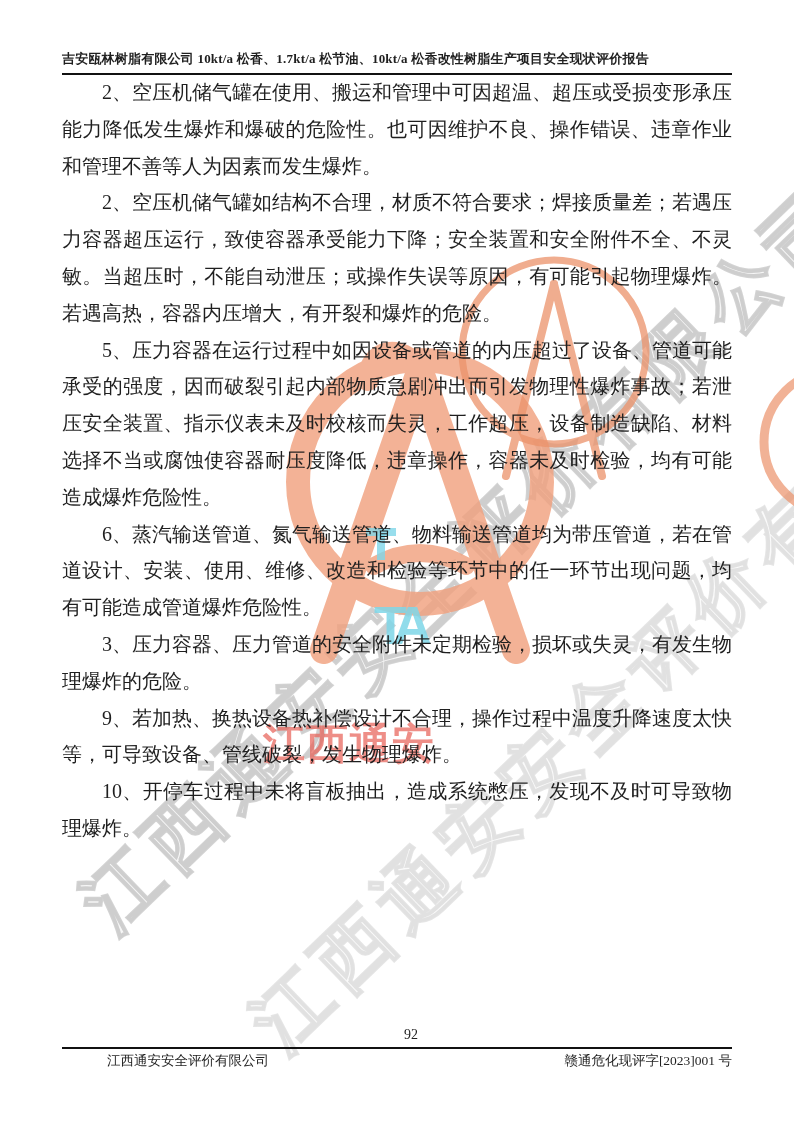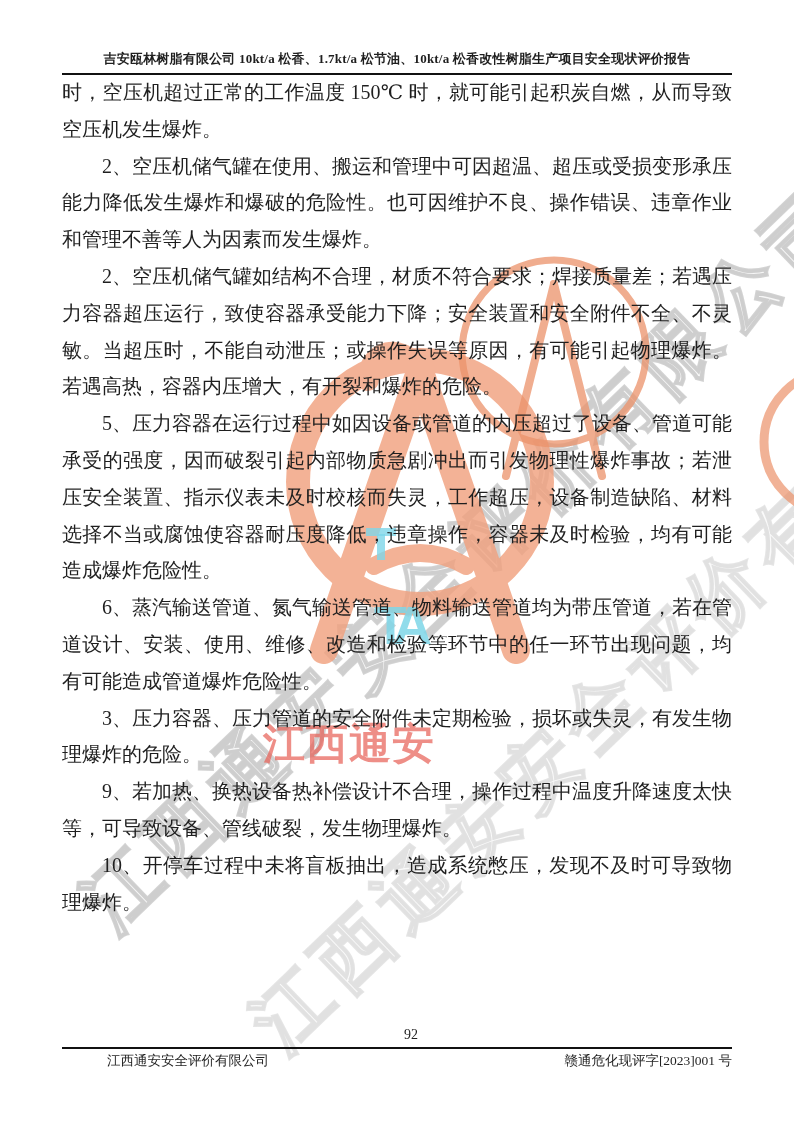--- a/index.html
+++ b/index.html
@@ -9,21 +9,21 @@
     margin:0 auto;
     background:#ffffff;
     overflow:hidden;
     font-family:"Liberation Serif","DejaVu Serif",serif;
     color:#1f1f1f;
   }
 
   
   .header-title {
     position:absolute; top:50px; left:62px; width:670px;
-    text-align:center;
+    text-align:left;
     font-size:13px; font-weight:bold;
     letter-spacing:0.2px;
     z-index:2;
     white-space:nowrap;
   }
   .header-rule {
     position:absolute; top:73px; left:62px; width:670px; height:2px;
     background:#111; z-index:2;
   }
 
@@ -130,21 +130,20 @@
     <div class="logo-ta-letters">TA</div>
     <div class="logo-ta-fragment"></div>
 
     <div class="stamp-text-red">江西通安</div>
   </div>
 
   <div class="header-title">吉安瓯林树脂有限公司 10kt/a 松香、1.7kt/a 松节油、10kt/a 松香改性树脂生产项目安全现状评价报告</div>
   <div class="header-rule"></div>
 
   <div class="body-text">
-    <p class="continuation">时，空压机超过正常的工作温度 150℃ 时，就可能引起积炭自燃，从而导致空压机发生爆炸。</p>
     <p>2、空压机储气罐在使用、搬运和管理中可因超温、超压或受损变形承压能力降低发生爆炸和爆破的危险性。也可因维护不良、操作错误、违章作业和管理不善等人为因素而发生爆炸。</p>
     <p>2、空压机储气罐如结构不合理，材质不符合要求；焊接质量差；若遇压力容器超压运行，致使容器承受能力下降；安全装置和安全附件不全、不灵敏。当超压时，不能自动泄压；或操作失误等原因，有可能引起物理爆炸。若遇高热，容器内压增大，有开裂和爆炸的危险。</p>
     <p>5、压力容器在运行过程中如因设备或管道的内压超过了设备、管道可能承受的强度，因而破裂引起内部物质急剧冲出而引发物理性爆炸事故；若泄压安全装置、指示仪表未及时校核而失灵，工作超压，设备制造缺陷、材料选择不当或腐蚀使容器耐压度降低，违章操作，容器未及时检验，均有可能造成爆炸危险性。</p>
     <p>6、蒸汽输送管道、氮气输送管道、物料输送管道均为带压管道，若在管道设计、安装、使用、维修、改造和检验等环节中的任一环节出现问题，均有可能造成管道爆炸危险性。</p>
     <p>3、压力容器、压力管道的安全附件未定期检验，损坏或失灵，有发生物理爆炸的危险。</p>
     <p>9、若加热、换热设备热补偿设计不合理，操作过程中温度升降速度太快等，可导致设备、管线破裂，发生物理爆炸。</p>
     <p>10、开停车过程中未将盲板抽出，造成系统憋压，发现不及时可导致物理爆炸。</p>
   </div>
 
   <div class="page-number">92</div>

